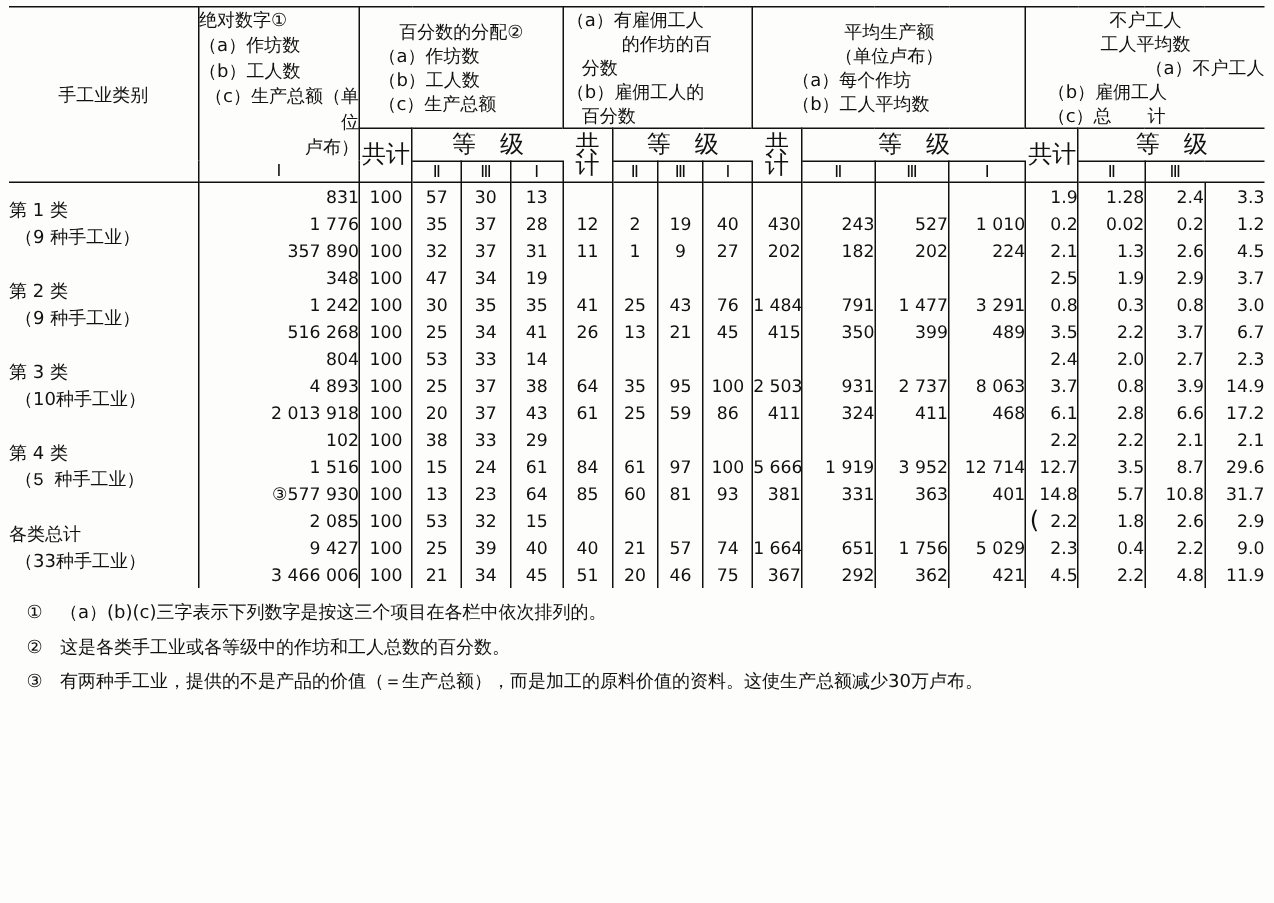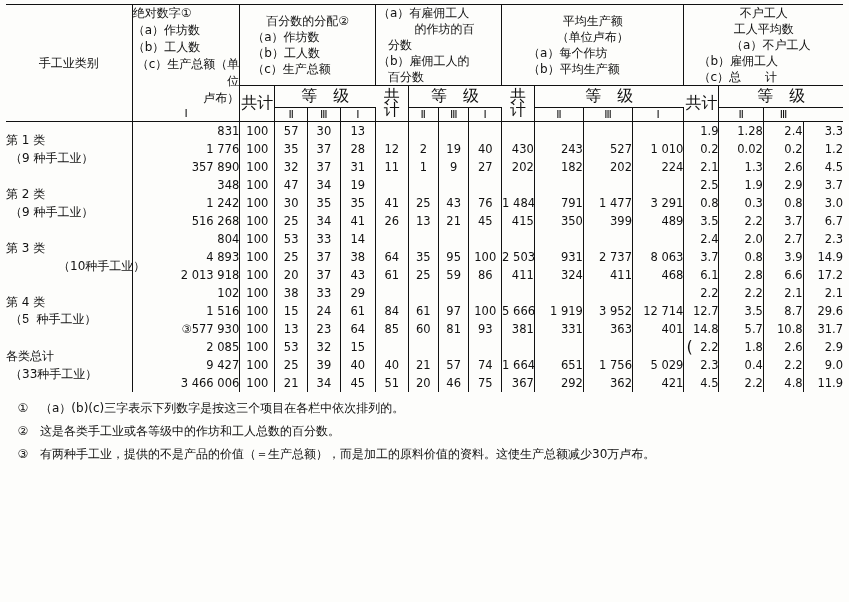--- a/index.html
+++ b/index.html
@@ -151,27 +151,27 @@
         <div style="text-align:center;padding-left:12px">的作坊的百</div>
         <div style="text-align:left;padding-left:12px">分数</div>
         <div style="text-align:left;padding-left:2px">（b）雇佣工人的</div>
         <div style="text-align:left;padding-left:12px">百分数</div>
       </td>
 
       <td class="hdr bt br" colspan="4">
         <div>平均生产额</div>
         <div>（单位卢布）</div>
         <div style="text-align:left;padding-left:26px">（a）每个作坊</div>
-        <div style="text-align:left;padding-left:26px">（b）平均生产额</div>
+        <div style="text-align:left;padding-left:26px">（b）工人平均数</div>
       </td>
 
       <td class="hdr bt" colspan="4">
         <div>不户工人</div>
         <div>工人平均数</div>
-        <div style="text-align:center;padding-left:14px">（a）不户工人</div>
+        <div style="text-align:right;padding-left:14px">（a）不户工人</div>
         <div style="text-align:left;padding-left:14px">（b）雇佣工人</div>
         <div style="text-align:left;padding-left:14px">（c）总　　计</div>
       </td>
     </tr>
 
     <tr>
       <td class="sub bt br" rowspan="2" style="width:30px">
         <div style="line-height:14px;">共计</div>
       </td>
       <td class="sub bt bb" colspan="3">等　级</td>
@@ -330,21 +330,21 @@
           <td class="num br">399</td>
           <td class="num br">489</td>
           <td class="num br">3.5</td>
           <td class="num br">2.2</td>
           <td class="num br">3.7</td>
           <td class="num">6.7</td>
         </tr>
         <tr class="grp-first">
           <td class="cat br" rowspan="3">
             <div>第 3 类</div>
-            <div style="padding-left: 4px; margin-left: 48px;">（10种手工业）</div>
+            <div style="padding-left: 4px;">（10种手工业）</div>
           </td>
           <td class="num br">804</td>
           <td class="numc br">100</td>
           <td class="numc br">53</td>
           <td class="numc br">33</td>
           <td class="numc br">14</td>
           <td class="numc br"></td>
           <td class="numc br"></td>
           <td class="numc br"></td>
           <td class="numc br"></td>

